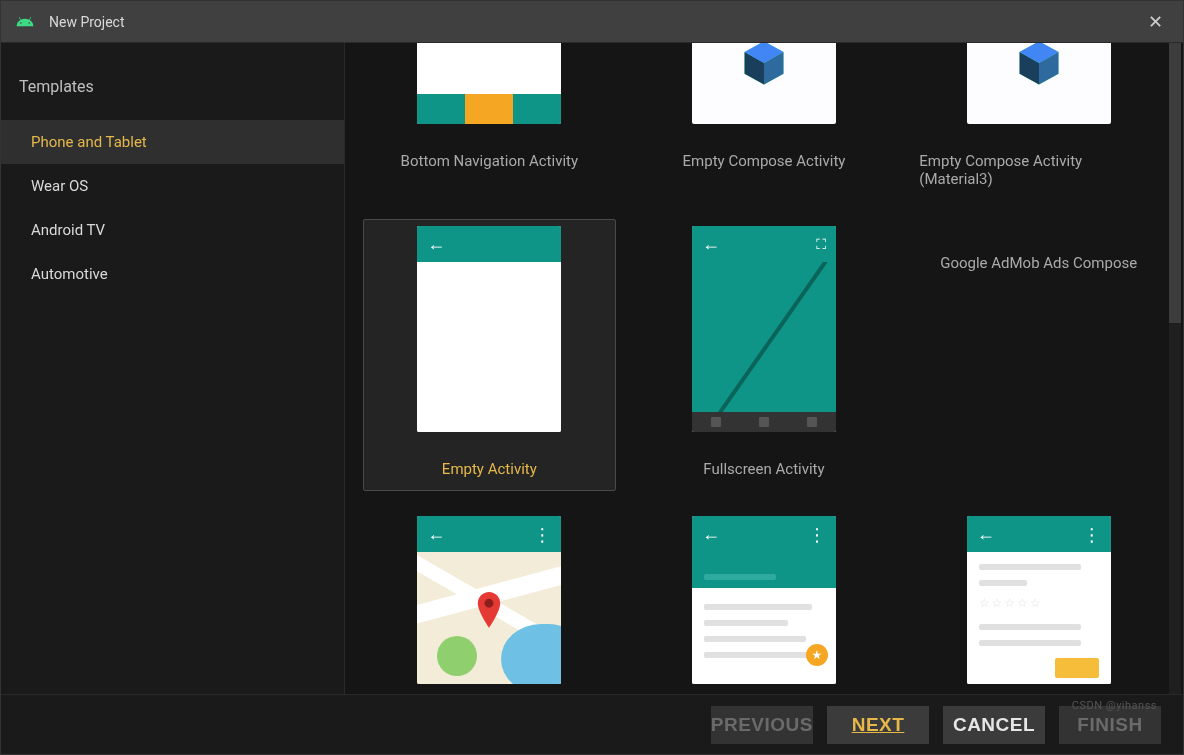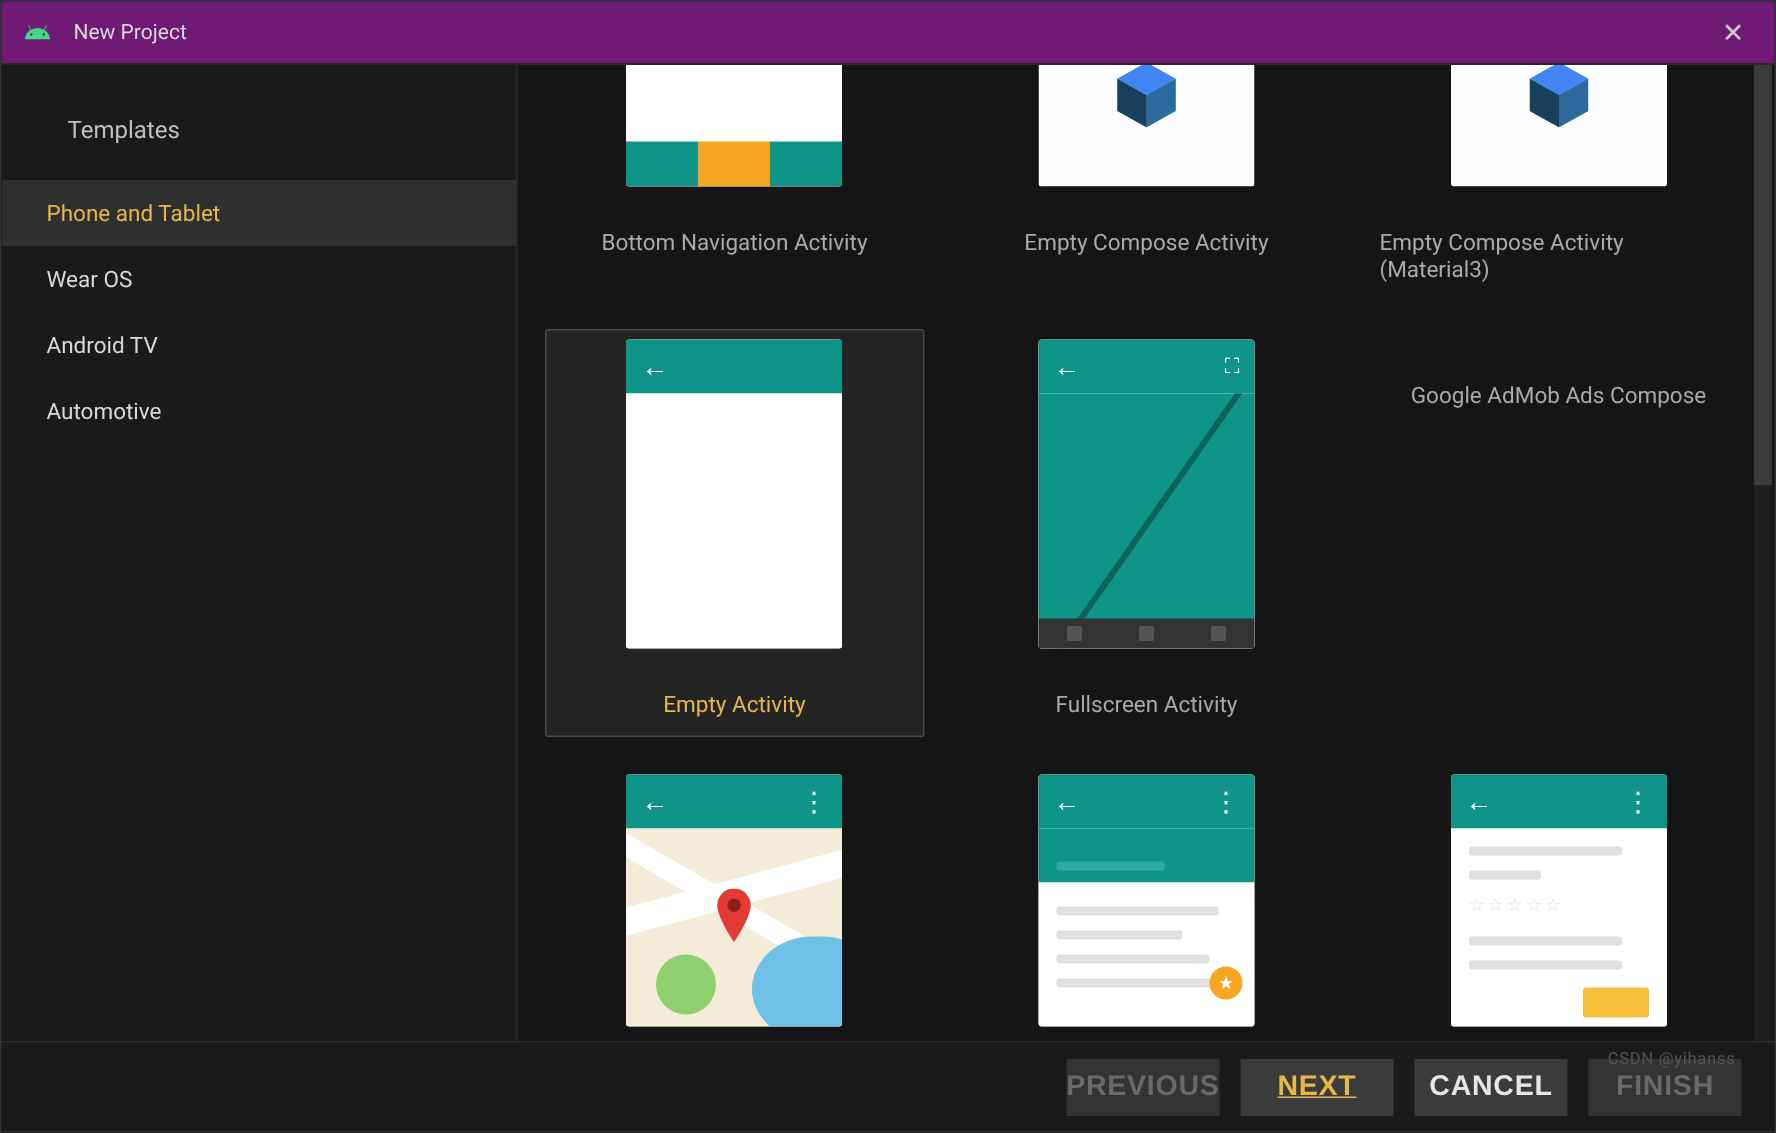--- a/index.html
+++ b/index.html
@@ -15,38 +15,38 @@
   width: 100%; height: 100%;
   border: 1px solid #333;
   display: flex; flex-direction: column;
   background: #151515;
 }
 .titlebar {
   height: 42px;
   display: flex; align-items: center;
   padding: 0 14px;
   border-bottom: 1px solid #2a2a2a;
-  background: #701a75;
+  background: #404040;
 }
 .titlebar .logo { width: 20px; height: 20px; margin-right: 14px; }
 .titlebar .title { color: #d9d9d9; font-size: 14px; flex: 1; }
 .titlebar .close { color: #ccc; font-size: 18px; cursor: pointer; padding: 4px 6px; }
 
 .body {
   flex: 1; display: flex; overflow: hidden;
 }
 .sidebar {
   width: 344px;
   background: #1a1a1a;
   border-right: 1px solid #2a2a2a;
   padding-top: 24px;
 }
 .sidebar-heading {
   color: #bfbfbf; font-size: 16px;
-  padding: 10px 30px 24px 44px;
+  padding: 10px 30px 24px 18px;
 }
 .sidebar-item {
   padding: 13px 30px;
   color: #d9d9d9; font-size: 15px;
   cursor: pointer;
 }
 .sidebar-item.selected {
   background: #2f2f2f;
   color: #e6b84a;
 }

